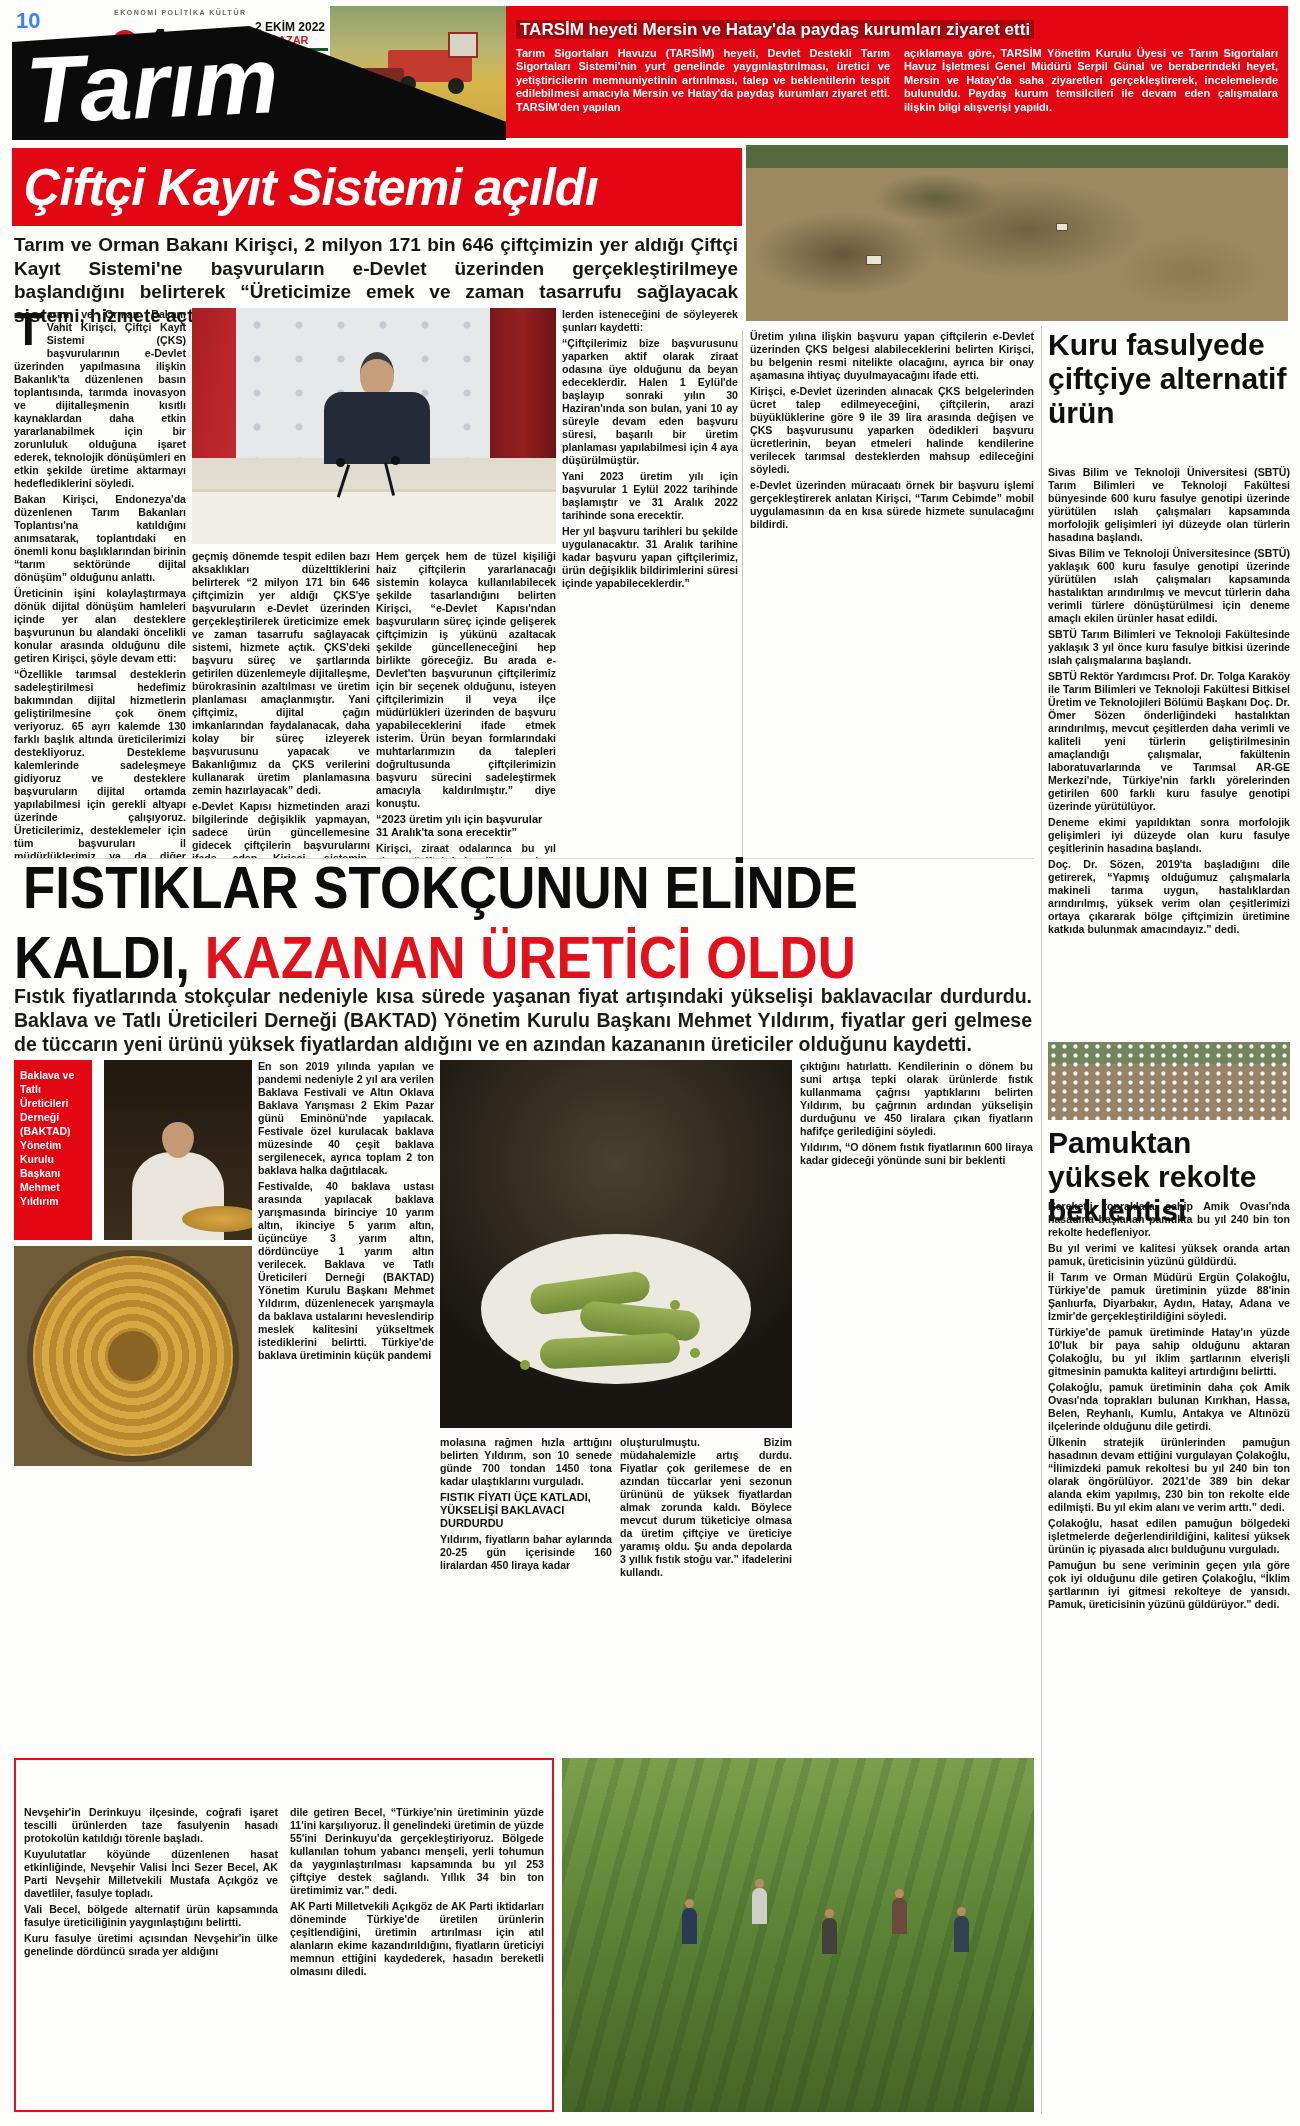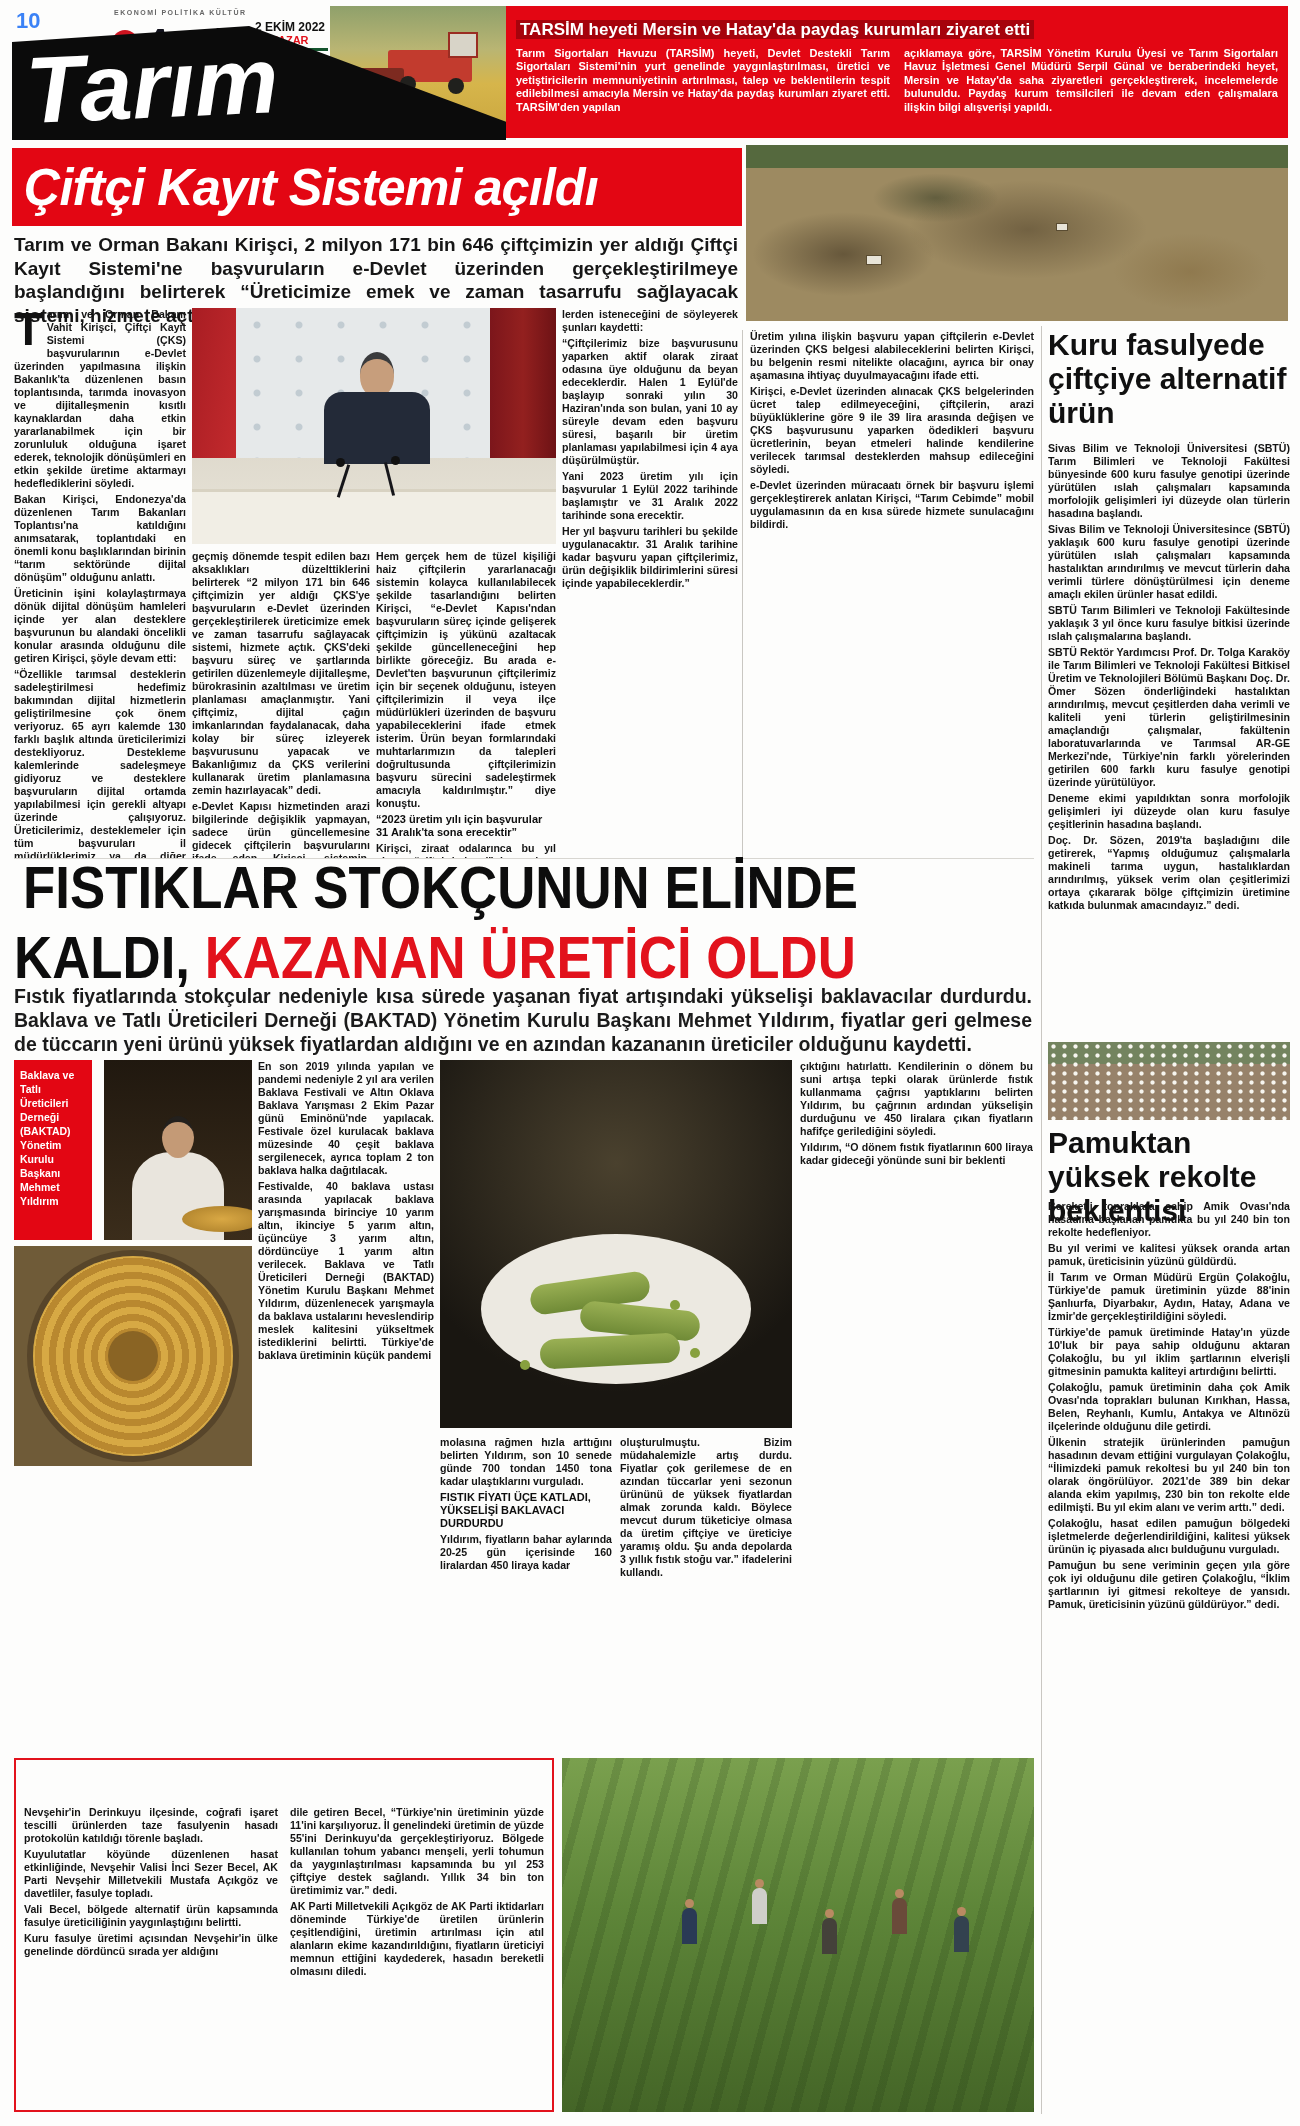--- a/index.html
+++ b/index.html
@@ -184,21 +184,21 @@
 
   <div class="abs bodytext" style="left:750px;top:330px;width:284px;height:528px;">
       <p>Üretim yılına ilişkin başvuru yapan çiftçilerin e-Devlet üzerinden ÇKS belgesi alabileceklerini belirten Kirişci, bu belgenin resmi nitelikte olacağını, ayrıca bir onay aşamasına ihtiyaç duyulmayacağını ifade etti.</p>
       <p>Kirişci, e-Devlet üzerinden alınacak ÇKS belgelerinden ücret talep edilmeyeceğini, çiftçilerin, arazi büyüklüklerine göre 9 ile 39 lira arasında değişen ve ÇKS başvurusunu yaparken ödedikleri başvuru ücretlerinin, beyan etmeleri halinde kendilerine verilecek tarımsal desteklerden mahsup edileceğini söyledi.</p>
       <p>e-Devlet üzerinden müracaatı örnek bir başvuru işlemi gerçekleştirerek anlatan Kirişci, “Tarım Cebimde” mobil uygulamasının da en kısa sürede hizmete sunulacağını bildirdi.</p>
     </div>
 
   <div class="abs hrule" style="left:14px;top:858px;width:1020px;"></div>
 
   <div class="abs sbtitle" style="left:1048px;top:328px;width:242px;">Kuru fasulyede çiftçiye alternatif ürün</div>
-  <div class="abs bodytext" style="left:1048px;top:442px;width:242px;height:596px;">
+  <div class="abs bodytext" style="left:1048px;top:466px;width:242px;height:596px;">
       <p>Sivas Bilim ve Teknoloji Üniversitesi (SBTÜ) Tarım Bilimleri ve Teknoloji Fakültesi bünyesinde 600 kuru fasulye genotipi üzerinde yürütülen ıslah çalışmaları kapsamında morfolojik gelişimleri iyi düzeyde olan türlerin hasadına başlandı.</p>
       <p>Sivas Bilim ve Teknoloji Üniversitesince (SBTÜ) yaklaşık 600 kuru fasulye genotipi üzerinde yürütülen ıslah çalışmaları kapsamında hastalıktan arındırılmış ve mevcut türlerin daha verimli türlere dönüştürülmesi için deneme amaçlı ekilen ürünler hasat edildi.</p>
       <p>SBTÜ Tarım Bilimleri ve Teknoloji Fakültesinde yaklaşık 3 yıl önce kuru fasulye bitkisi üzerinde ıslah çalışmalarına başlandı.</p>
       <p>SBTÜ Rektör Yardımcısı Prof. Dr. Tolga Karaköy ile Tarım Bilimleri ve Teknoloji Fakültesi Bitkisel Üretim ve Teknolojileri Bölümü Başkanı Doç. Dr. Ömer Sözen önderliğindeki hastalıktan arındırılmış, mevcut çeşitlerden daha verimli ve kaliteli yeni türlerin geliştirilmesinin amaçlandığı çalışmalar, fakültenin laboratuvarlarında ve Tarımsal AR-GE Merkezi'nde, Türkiye'nin farklı yörelerinden getirilen 600 farklı kuru fasulye genotipi üzerinde yürütülüyor.</p>
       <p>Deneme ekimi yapıldıktan sonra morfolojik gelişimleri iyi düzeyde olan kuru fasulye çeşitlerinin hasadına başlandı.</p>
       <p>Doç. Dr. Sözen, 2019'ta başladığını dile getirerek, “Yapmış olduğumuz çalışmalarla makineli tarıma uygun, hastalıklardan arındırılmış, yüksek verim olan çeşitlerimizi ortaya çıkararak bölge çiftçimizin üretimine katkıda bulunmak amacındayız.” dedi.</p>
     </div>
 
   <div class="photo ph-cotton" style="left:1048px;top:1042px;width:242px;height:78px;"></div>
 

